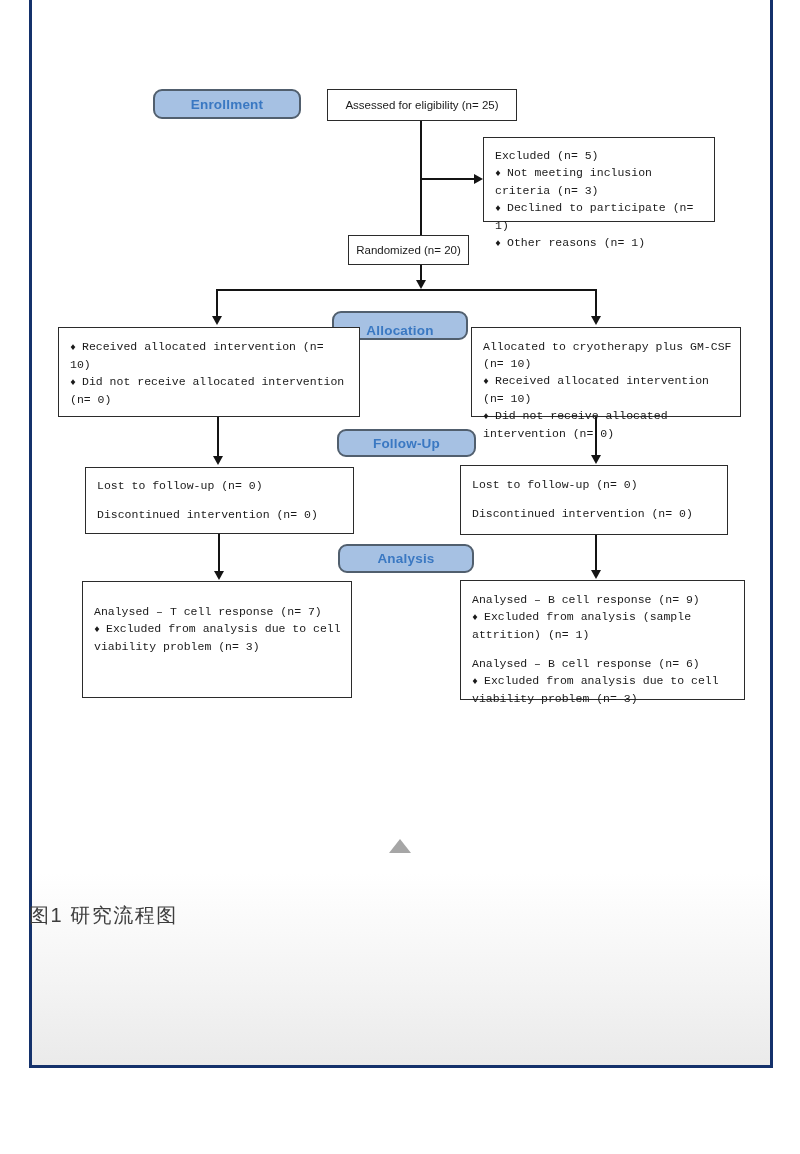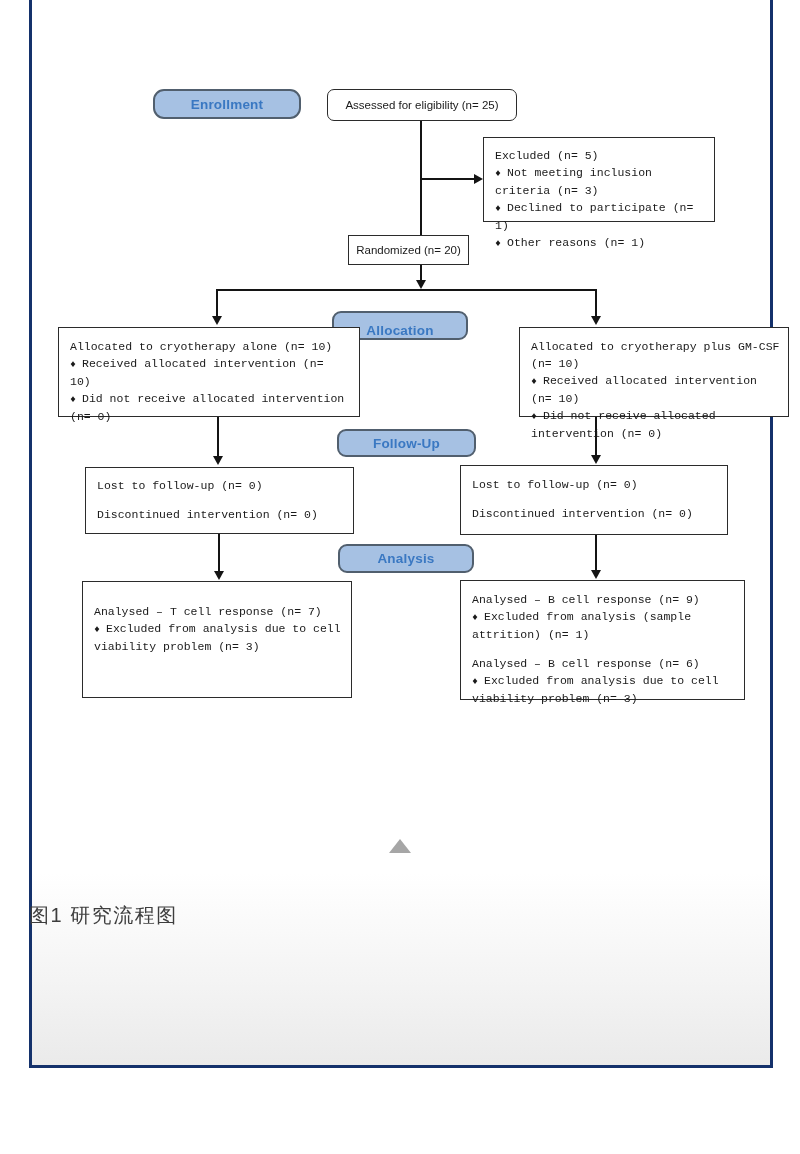--- a/index.html
+++ b/index.html
@@ -76,55 +76,54 @@
 <div class="vline" style="left:217px; top:417px; height:40px;"></div>
 <div class="head-down" style="left:213px; top:456px;"></div>
 <div class="vline" style="left:595px; top:417px; height:39px;"></div>
 <div class="head-down" style="left:591px; top:455px;"></div>
 
 <div class="vline" style="left:218px; top:534px; height:38px;"></div>
 <div class="head-down" style="left:214px; top:571px;"></div>
 <div class="vline" style="left:595px; top:535px; height:36px;"></div>
 <div class="head-down" style="left:591px; top:570px;"></div>
 
-<div class="abs stage" style="left:153px; top:89px; width:148px; height:30px;border-radius:11px;">
+<div class="abs stage" style="left:153px; top:89px; width:148px; height:30px;">
   <span>Enrollment</span>
 </div>
 <div class="abs stage" style="left:332px; top:311px; width:136px; height:29px;align-items:flex-end;">
   <span>Allocation</span>
 </div>
 <div class="abs stage" style="left:337px; top:429px; width:139px; height:28px;">
   <span>Follow-Up</span>
 </div>
 <div class="abs stage" style="left:338px; top:544px; width:136px; height:29px;">
   <span>Analysis</span>
 </div>
 
-<div class="abs fbox center" style="left:327px; top:89px; width:190px; height:32px;border-radius:7px;">
+<div class="abs fbox center" style="left:327px; top:89px; width:190px; height:32px;">
   <span>Assessed for eligibility (n= 25)</span>
 </div>
 
 <div class="abs fbox pad" style="left:483px; top:137px; width:232px; height:85px; padding-top:9px;">
   <div>Excluded (n= 5)</div>
   <div class="bullet"><span class="b">♦</span><span>Not meeting inclusion criteria (n= 3)</span></div>
   <div class="bullet"><span class="b">♦</span><span>Declined to participate (n= 1)</span></div>
   <div class="bullet"><span class="b">♦</span><span>Other reasons (n= 1)</span></div>
 </div>
 
 <div class="abs fbox center" style="left:348px; top:235px; width:121px; height:30px;">
   <span>Randomized (n= 20)</span>
 </div>
 
 <div class="abs fbox pad" style="left:58px; top:327px; width:302px; height:90px; padding-top:10px;">
-  <div>Allocated to cryotherapy alone (n= 10)</div>
   <div class="bullet"><span class="b">♦</span><span>Received allocated intervention (n= 10)</span></div>
   <div class="bullet"><span class="b">♦</span><span>Did not receive allocated intervention (n= 0)</span></div>
 </div>
 
-<div class="abs fbox pad" style="left:471px; top:327px; width:270px; height:90px; padding-top:10px;margin-left:48px;">
+<div class="abs fbox pad" style="left:471px; top:327px; width:270px; height:90px; padding-top:10px;">
   <div>Allocated to cryotherapy plus GM-CSF (n= 10)</div>
   <div class="bullet"><span class="b">♦</span><span>Received allocated intervention (n= 10)</span></div>
   <div class="bullet"><span class="b">♦</span><span>Did not receive allocated intervention (n= 0)</span></div>
 </div>
 
 <div class="abs fbox pad" style="left:85px; top:467px; width:269px; height:67px; padding-top:9px;">
   <div>Lost to follow-up (n= 0)</div>
   <div class="gap-top">Discontinued intervention (n= 0)</div>
 </div>
 

